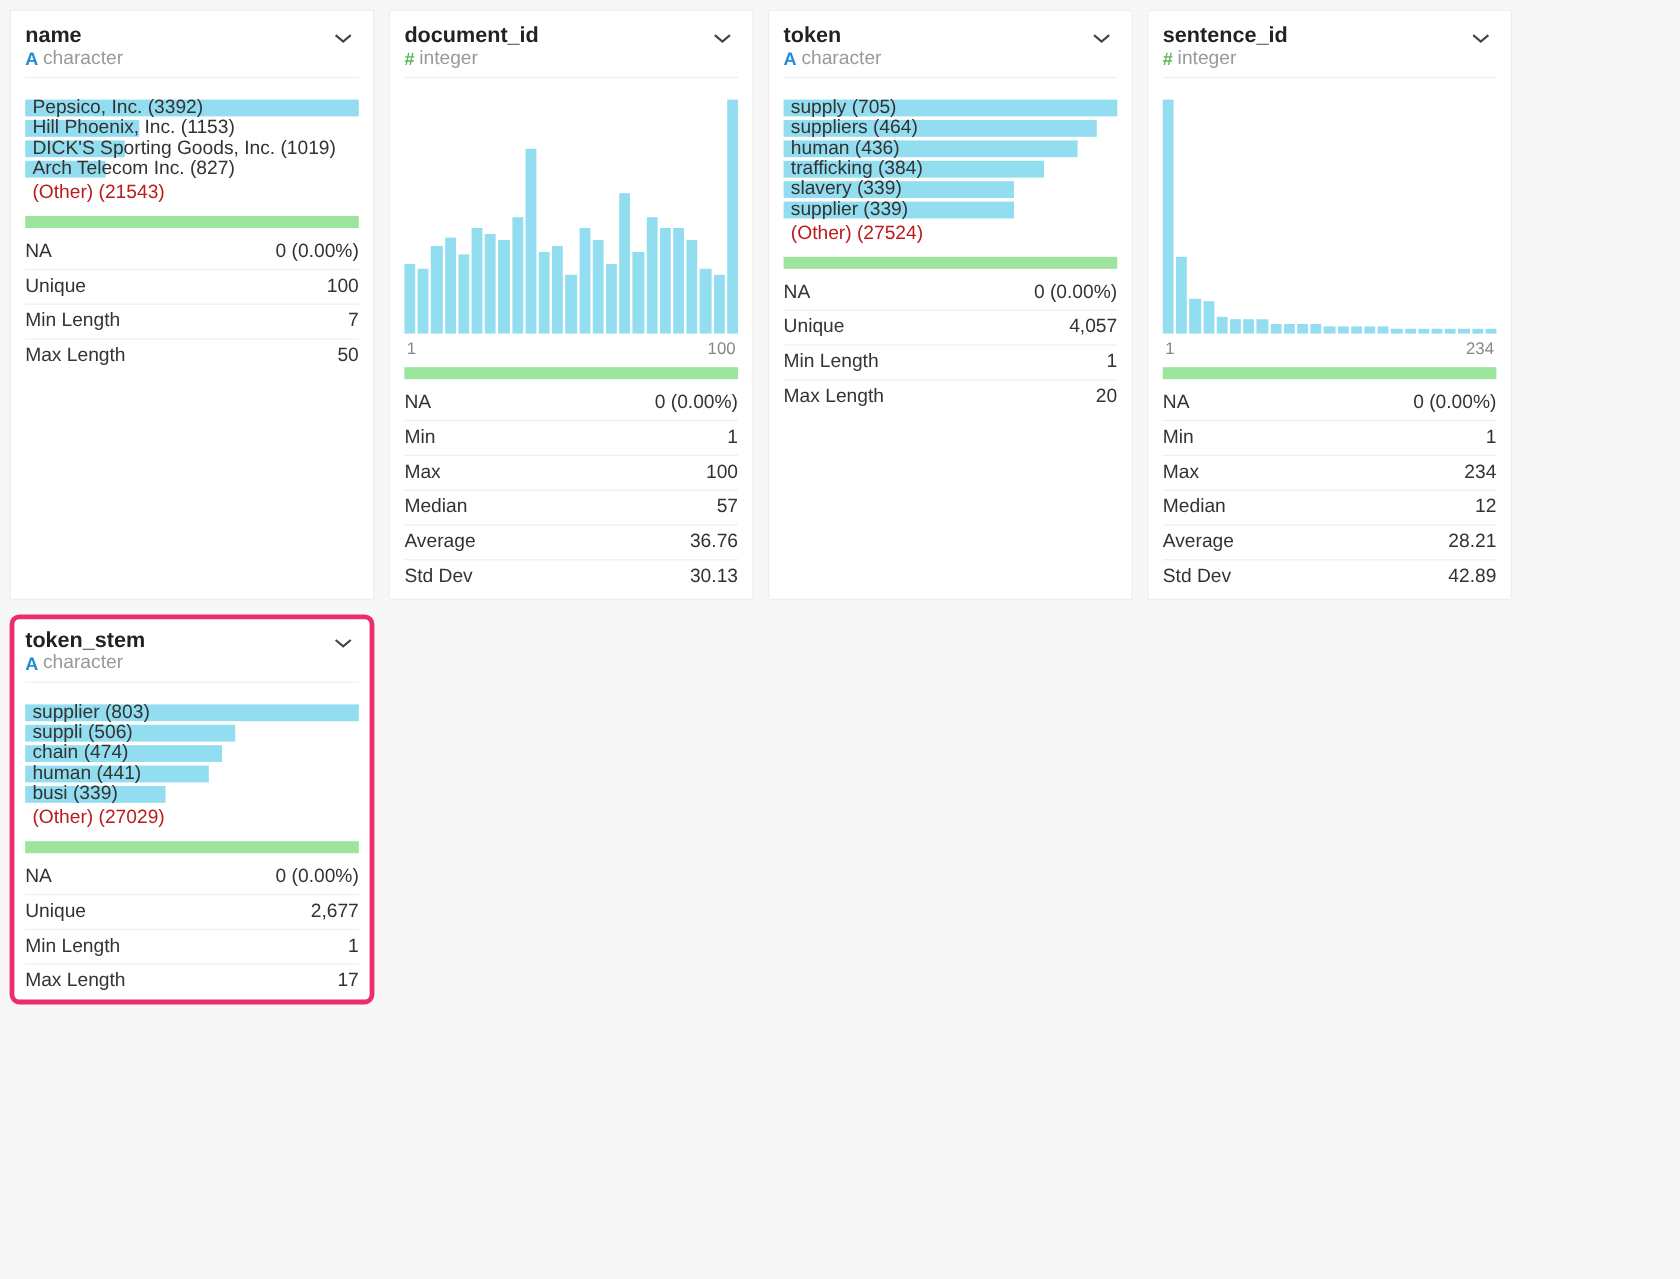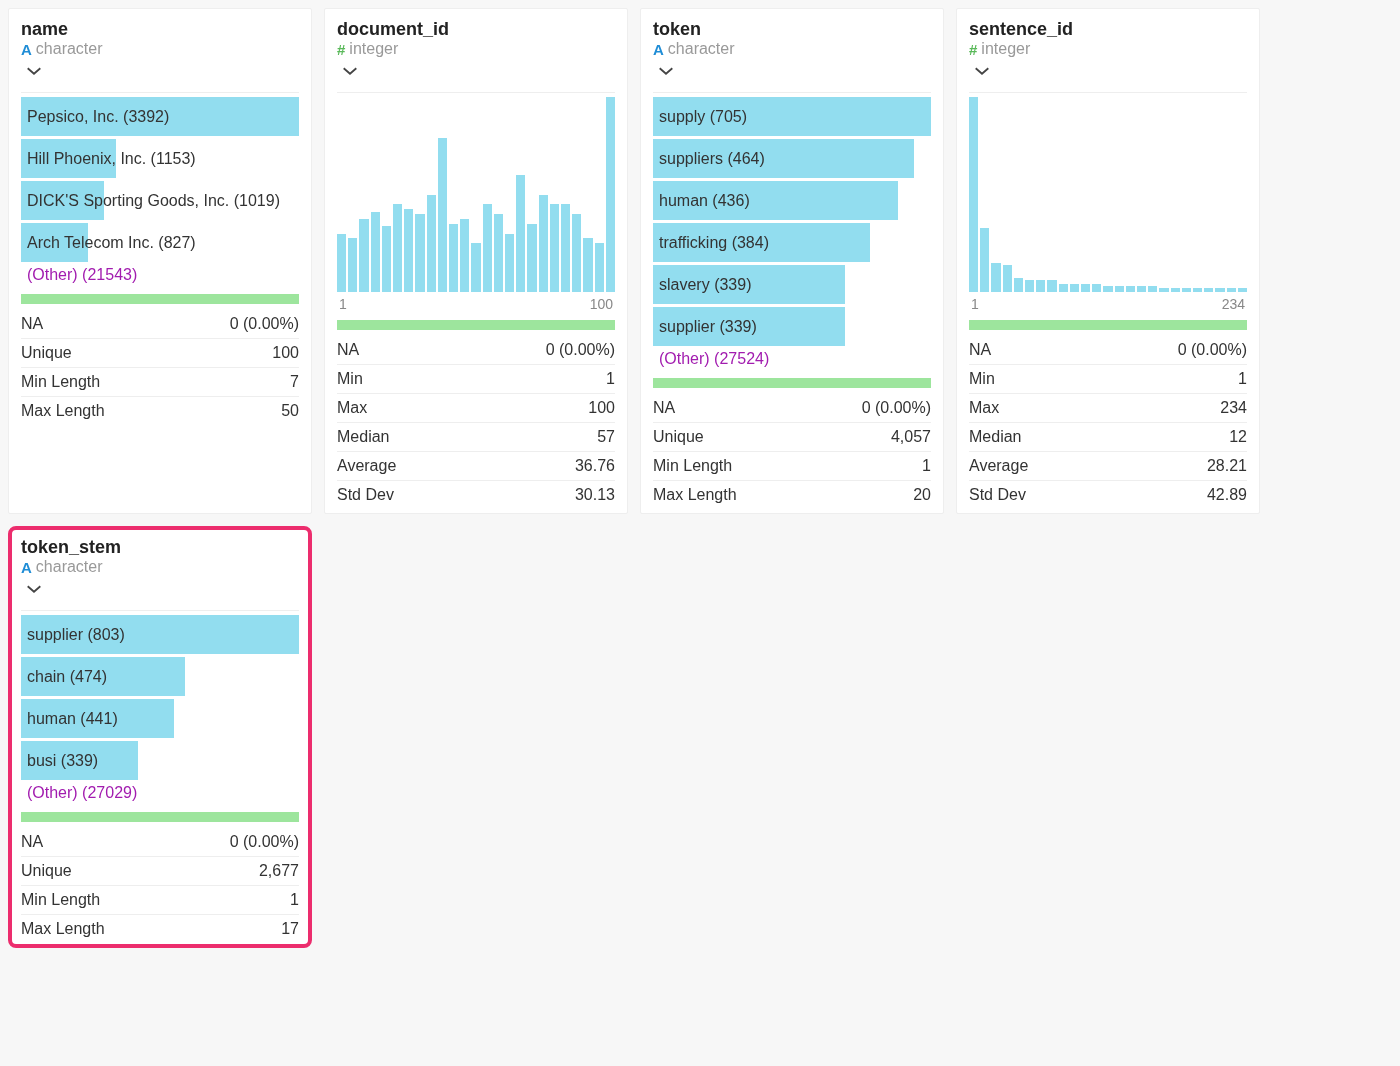--- a/index.html
+++ b/index.html
@@ -27,36 +27,35 @@
     border: 4px solid #ec2d6d;
     border-radius: 8px;
     padding: 7px 9px 1px 9px;
   }
   .card-head {
     display: flex;
     justify-content: space-between;
     align-items: flex-start;
     border-bottom: 1px solid #eee;
     padding-bottom: 6px;
-    margin-bottom: 4px;
-    flex-direction: column;
+    margin-bottom: 18px;
   }
   .title-block { display: flex; flex-direction: column; }
   .col-name { font-weight: 700; font-size: 18px; color: #222; }
   .col-type { display: flex; align-items: center; gap: 4px; font-size: 16px; color: #999; }
   .type-glyph { font-weight: 700; font-size: 15px; }
   .type-A { color: #1f8dd6; }
   .type-N { color: #5ab95a; }
   .chev { cursor: pointer; padding: 4px; }
   .chev svg { width: 18px; height: 12px; stroke: #444; stroke-width: 2; fill: none; }
 
   .barlist { margin-bottom: 10px; }
   .barrow {
     position: relative;
-    height: 39px;
+    height: 14px;
     margin-bottom: 3px;
     display: flex;
     align-items: center;
     text-align: right;
   }
   .barfill {
     position: absolute;
     left: 0; top: 0; bottom: 0;
     background: #92ddef;
   }
@@ -64,21 +63,21 @@
     position: relative;
     z-index: 1;
     padding-left: 6px;
     font-size: 16px;
     color: #333;
     white-space: nowrap;
   }
   .otherrow {
     padding-left: 6px;
     font-size: 16px;
-    color: #a21caf;
+    color: #b91c1c;
     margin-top: 4px;
     margin-bottom: 8px;
   }
 
   .histogram {
     height: 195px;
     display: flex;
     align-items: flex-end;
     gap: 2px;
     padding: 0 0 0 0;
@@ -380,20 +379,24 @@
         <div class="chev"><svg viewBox="0 0 20 12">
             <polyline points="3,3 10,9 17,3"></polyline>
           </svg></div>
       </div>
       <div class="barlist">
         <div class="barrow">
           <div class="barfill" style="width: 100%;"></div>
           <div class="barlabel">supplier (803)</div>
         </div>
         <div class="barrow">
+          <div class="barfill" style="width: 63%;"></div>
+          <div class="barlabel">suppli (506)</div>
+        </div>
+        <div class="barrow">
           <div class="barfill" style="width: 59%;"></div>
           <div class="barlabel">chain (474)</div>
         </div>
         <div class="barrow">
           <div class="barfill" style="width: 55%;"></div>
           <div class="barlabel">human (441)</div>
         </div>
         <div class="barrow">
           <div class="barfill" style="width: 42%;"></div>
           <div class="barlabel">busi (339)</div>

